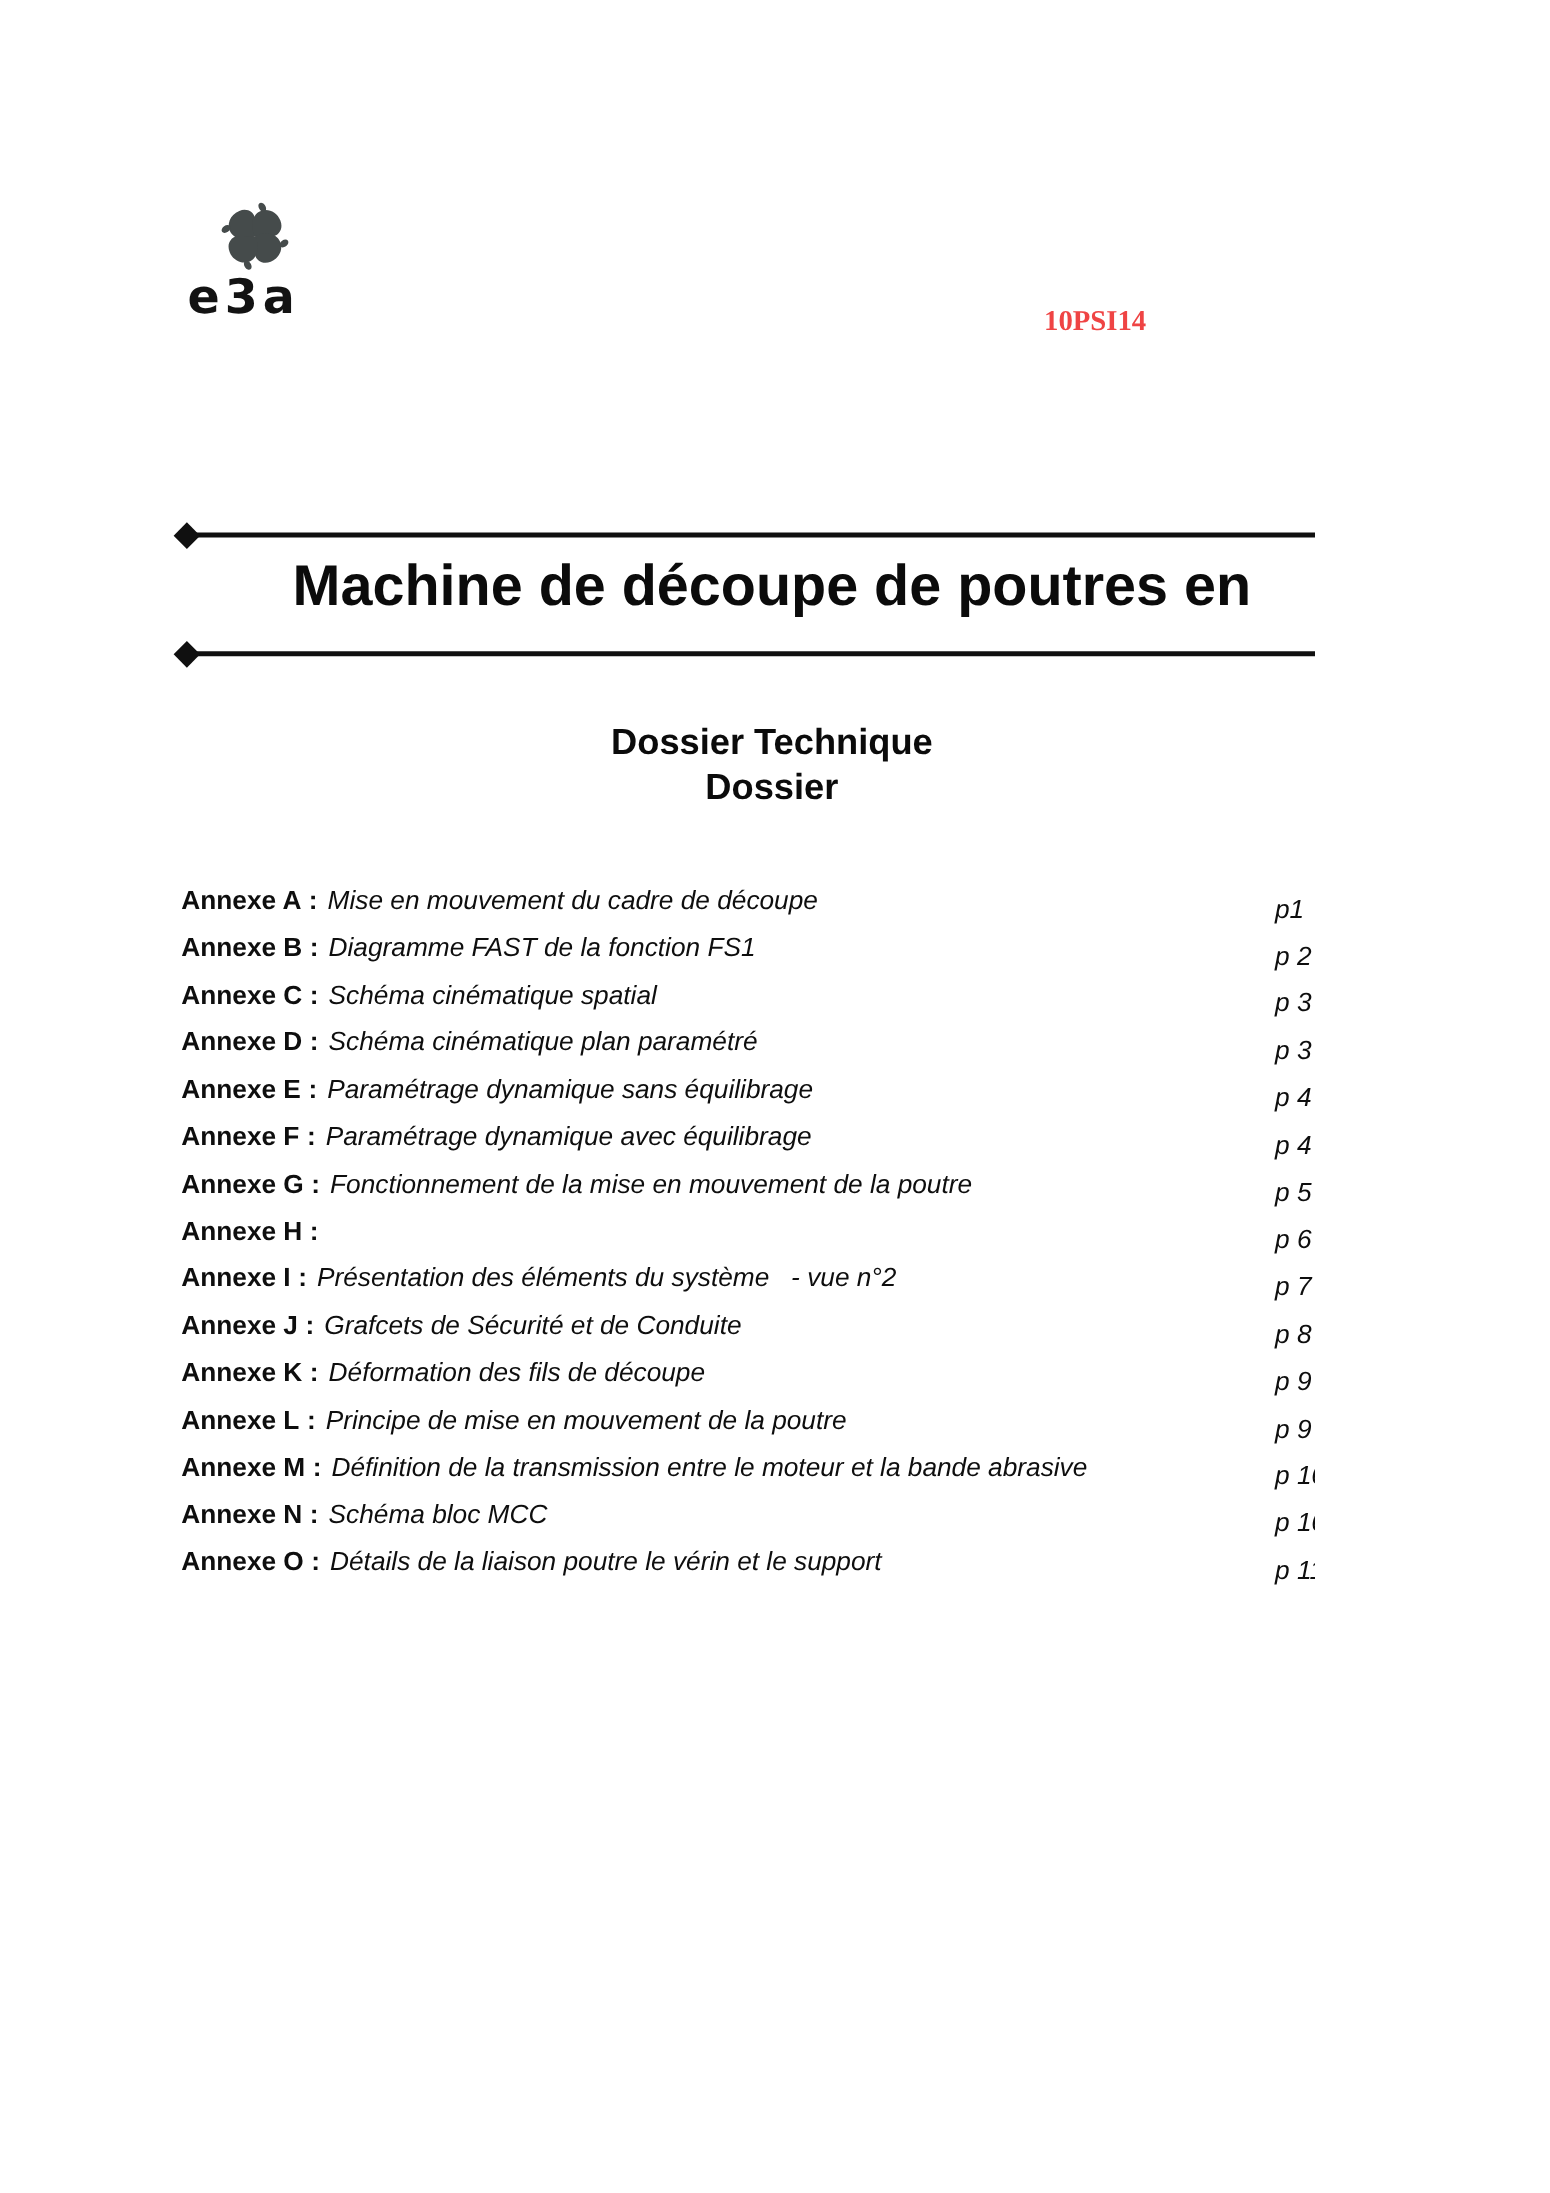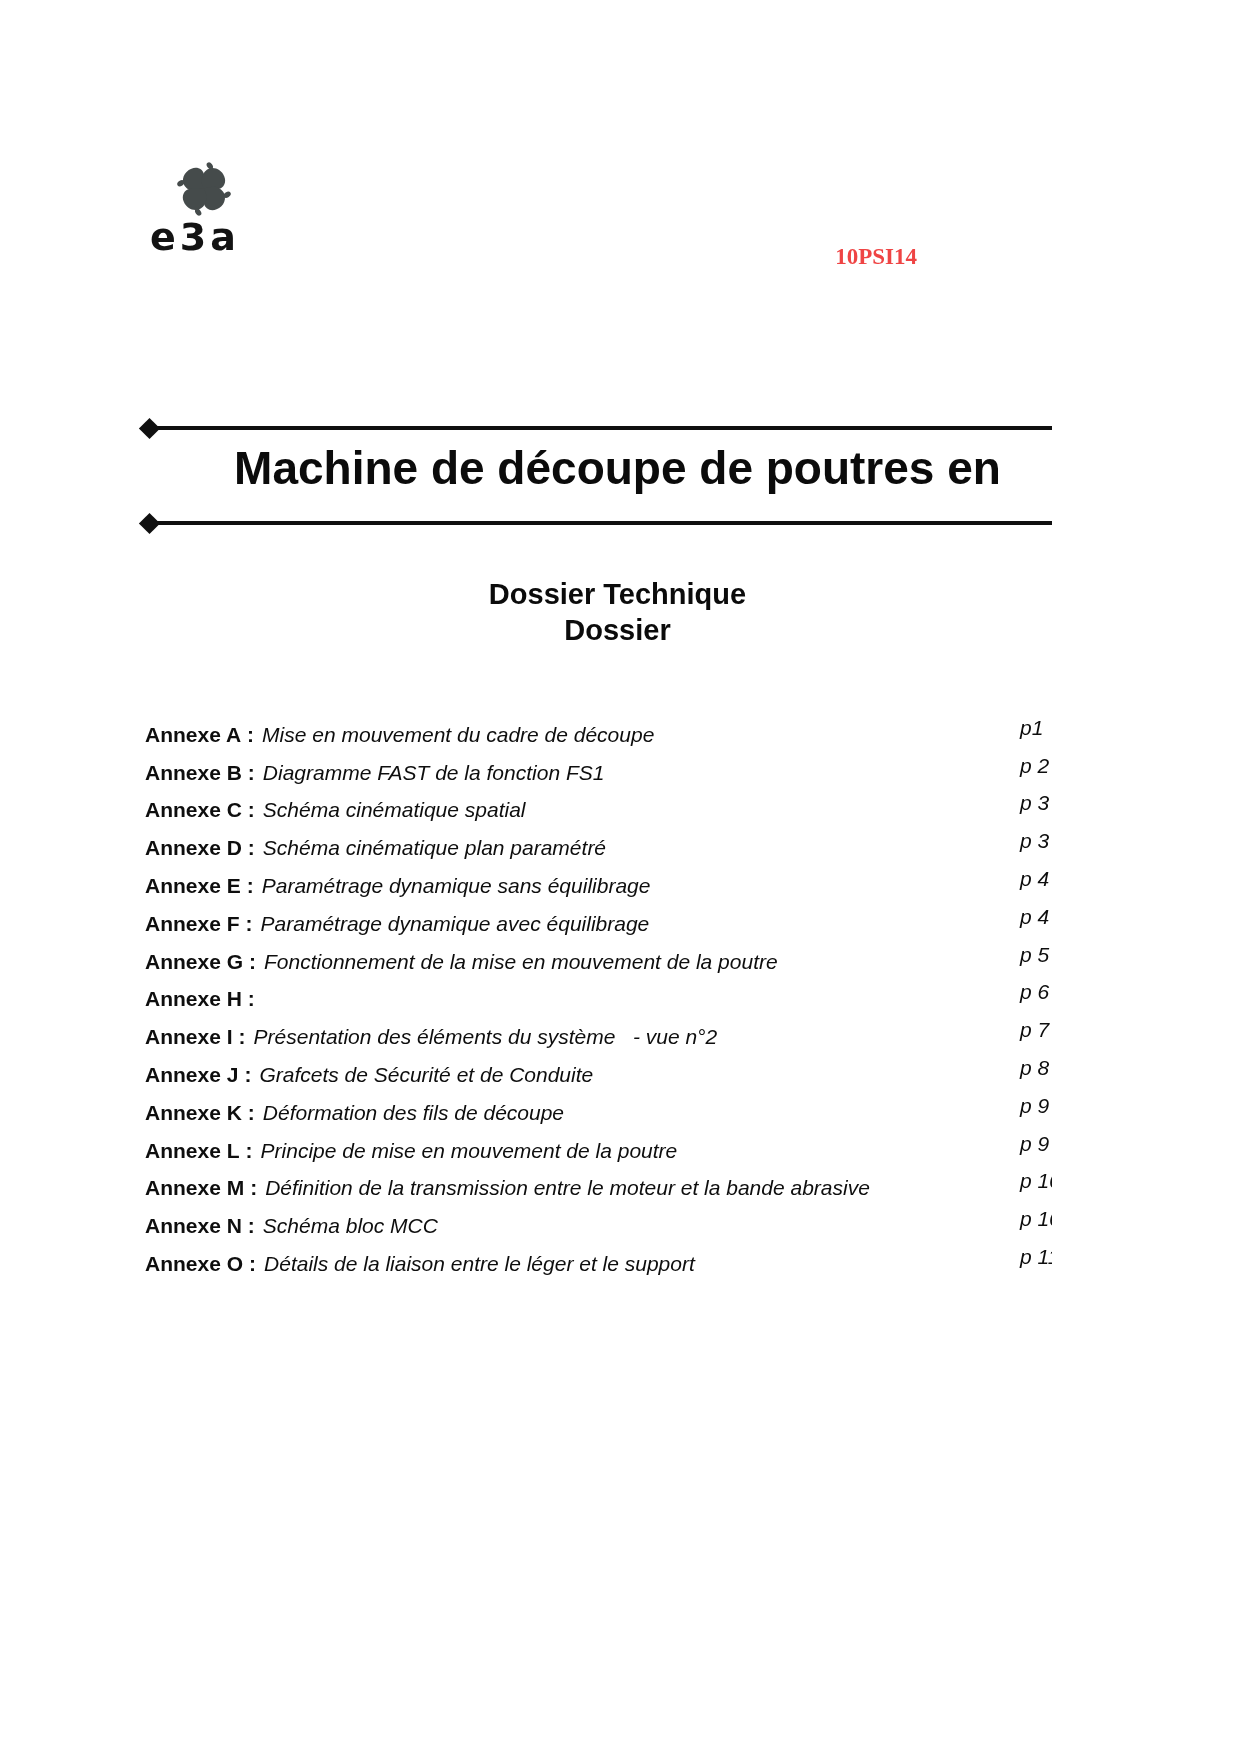--- a/index.html
+++ b/index.html
@@ -104,21 +104,21 @@
 
   
   .toc {
     margin-top: 61px;
     font-size: 21px;
   }
   .toc-row {
     position: relative;
     height: 37.8px;
     display: flex;
-    align-items: flex-end;
+    align-items: flex-start;
   }
   .toc-label {
     font-weight: bold;
     white-space: pre;
   }
   .toc-sep {
     font-weight: bold;
     margin: 0 8px 0 6px;
   }
   .toc-title {
@@ -265,19 +265,19 @@
       <div class="toc-row">
         <span class="toc-label">Annexe N</span>
           <span class="toc-sep">:</span>
           <span class="toc-title">Schéma bloc MCC</span>
         <span class="toc-page">p 10</span>
       </div>
 
       <div class="toc-row">
         <span class="toc-label">Annexe O</span>
           <span class="toc-sep">:</span>
-          <span class="toc-title">Détails de la liaison entre le léger et le support</span>
+          <span class="toc-title">Détails de la liaison poutre le vérin et le support</span>
         <span class="toc-page">p 11</span>
       </div>
 
     </div>
   </div>
 </div>
 
 </body></html>

